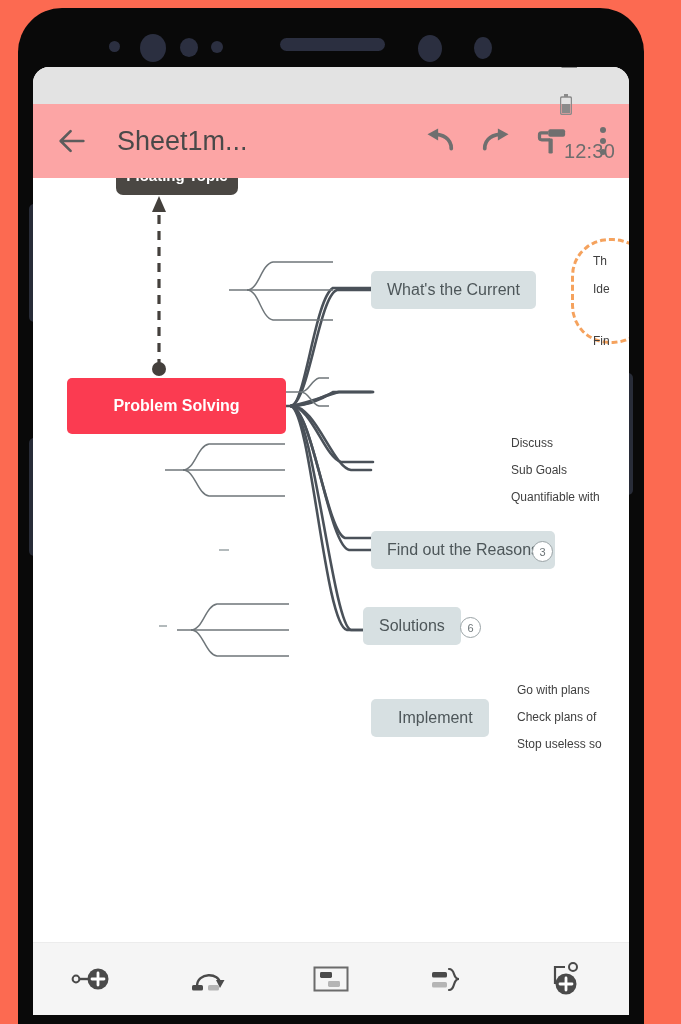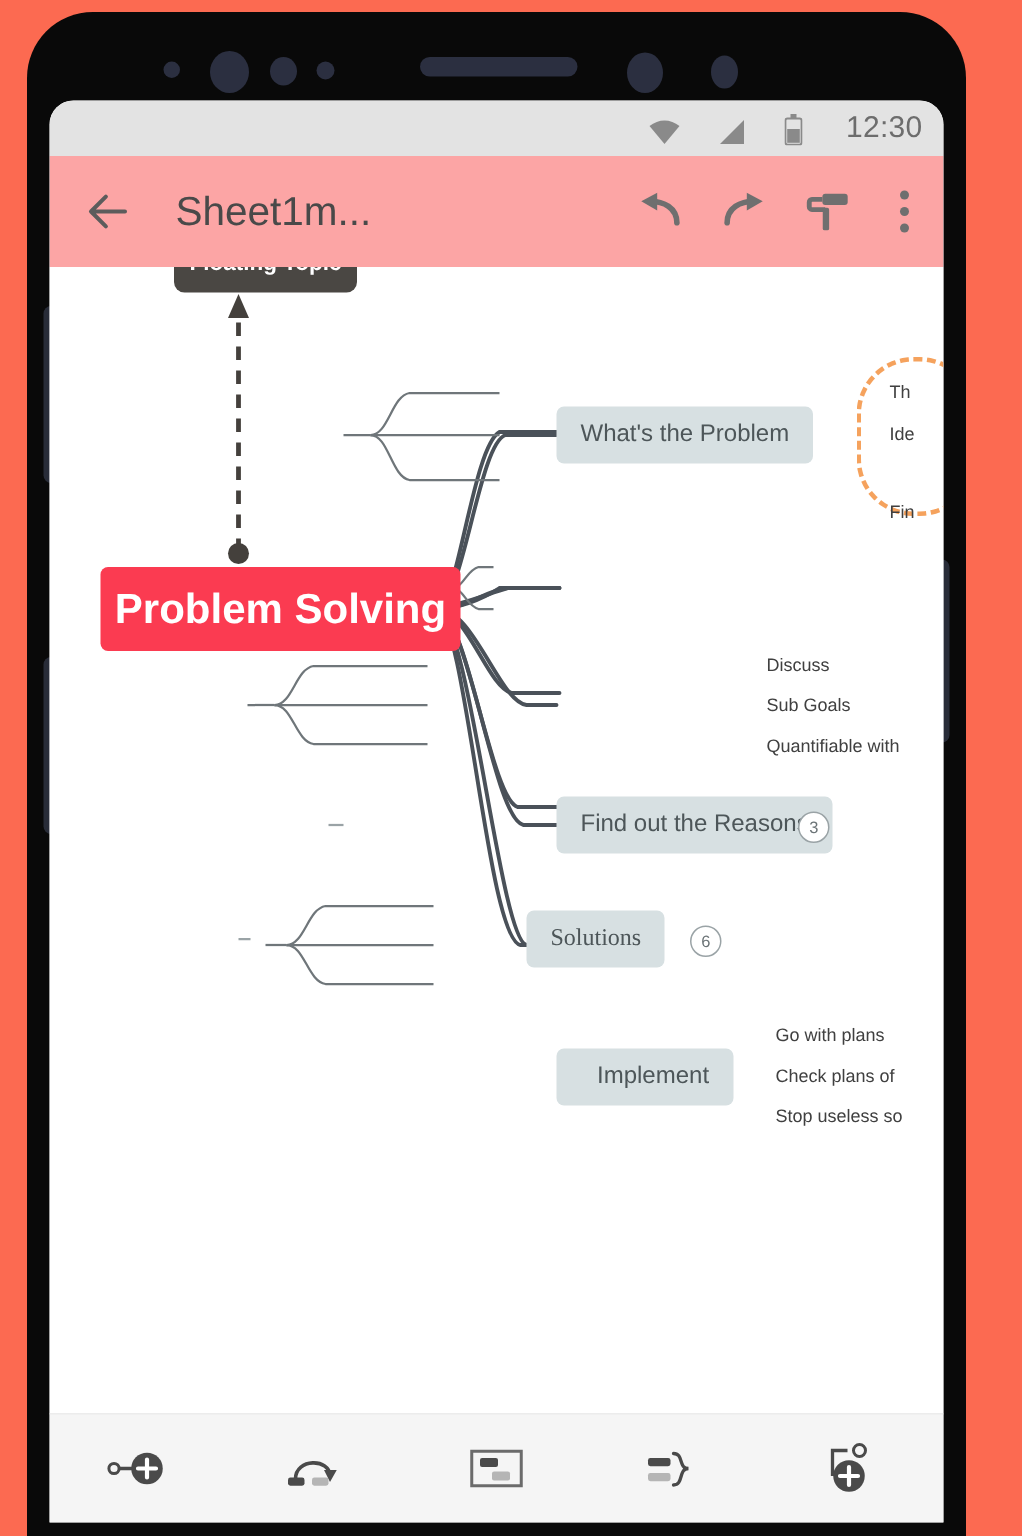--- a/index.html
+++ b/index.html
@@ -40,21 +40,21 @@
     position:absolute;left:15px;top:59px;width:596px;height:948px;
     background:#ffffff;overflow:hidden;
     border-top-left-radius:16px;border-top-right-radius:16px;
   }
   
   #status-bar{
     height:37px;background:#e3e3e3;
     display:flex;align-items:center;justify-content:flex-end;
     padding-right:14px;box-sizing:border-box;
   }
-  #status-icons{display:flex;align-items:flex-end;gap:25px;}
+  #status-icons{display:flex;align-items:flex-start;gap:25px;flex-direction:column;}
   .status-glyph{display:block;}
   #status-clock{
     color:#6d6d6d;font-size:20px;letter-spacing:.2px;margin-left:4px;
   }
   
   #app-bar{
     height:74px;background:#fca5a5;
     display:flex;align-items:center;padding:0 16px 0 22px;box-sizing:border-box;
   }
   #back-arrow{width:34px;height:34px;flex:none;}
@@ -68,23 +68,23 @@
   .dot{width:6px;height:6px;border-radius:50%;background:#6f6f6f;}
   
   #map-canvas{
     position:relative;height:calc(948px - 37px - 74px - 73px);
     background:#ffffff;overflow:hidden;
   }
   #map-svg{position:absolute;left:0;top:0;}
   .node{position:absolute;box-sizing:border-box;display:flex;
         align-items:center;justify-content:center;}
   #central-topic{
-    left:34px;top:200px;width:240px;height:56px;
+    left:34px;top:200px;width:219px;height:56px;
     background:#FB3B51;border-radius:5px;
-    color:#ffffff;font-size:28px;font-weight:bold;
+    color:#ffffff;font-size:16px;font-weight:bold;
   }
   #floating-topic{
     left:83px;top:-23px;width:122px;height:40px;
     background:#4a4743;border-radius:7px;
     color:#ffffff;font-size:15px;font-weight:bold;
   }
   .branch-topic{
     background:#d7e0e2;border-radius:5px;
     color:#4d5659;font-size:16px;padding:0 16px;height:38px;
   }
@@ -236,38 +236,38 @@
 
       <div class="node" id="floating-topic">
         <span>Floating Topic</span>
       </div>
 
       <div class="node" id="central-topic">
         <span>Problem Solving</span>
       </div>
 
       <div class="node branch-topic" style="left:338px;top:93px;">
-        <span>What's the Problem</span>
+        <span>What's the Current</span>
       </div>
       <div id="selection-outline" style="left:538px;top:60px;width:74px;height:100px;"></div>
       <span class="subtopic" style="left:560px;top:76px;">Th</span>
       <span class="subtopic" style="left:560px;top:104px;">Ide</span>
       <span class="subtopic" style="left:560px;top:132px;margin-top:24px;">Fin</span>
 
 
       <span class="subtopic" style="left:478px;top:258px;">Discuss</span>
       <span class="subtopic" style="left:478px;top:285px;">Sub Goals</span>
       <span class="subtopic" style="left:478px;top:312px;">Quantifiable with</span>
 
       <div class="node branch-topic" style="left:338px;top:353px;">
         <span>Find out the Reasons</span>
       </div>
       <span class="badge" style="left:499px;top:363px;">3</span>
 
-      <div class="node branch-topic" style="left:318px;top:429px;font-family:Liberation Serif, serif;">
+      <div class="node branch-topic" style="left:330px;top:429px;">
         <span>Solutions</span>
       </div>
       <span class="badge" style="left:427px;top:439px;">6</span>
 
       <div class="node branch-topic" style="left:338px;top:521px;padding-left:27px;">
         <span>Implement</span>
       </div>
       <span class="subtopic" style="left:484px;top:505px;">Go with plans</span>
       <span class="subtopic" style="left:484px;top:532px;">Check plans of</span>
       <span class="subtopic" style="left:484px;top:559px;">Stop useless so</span>

